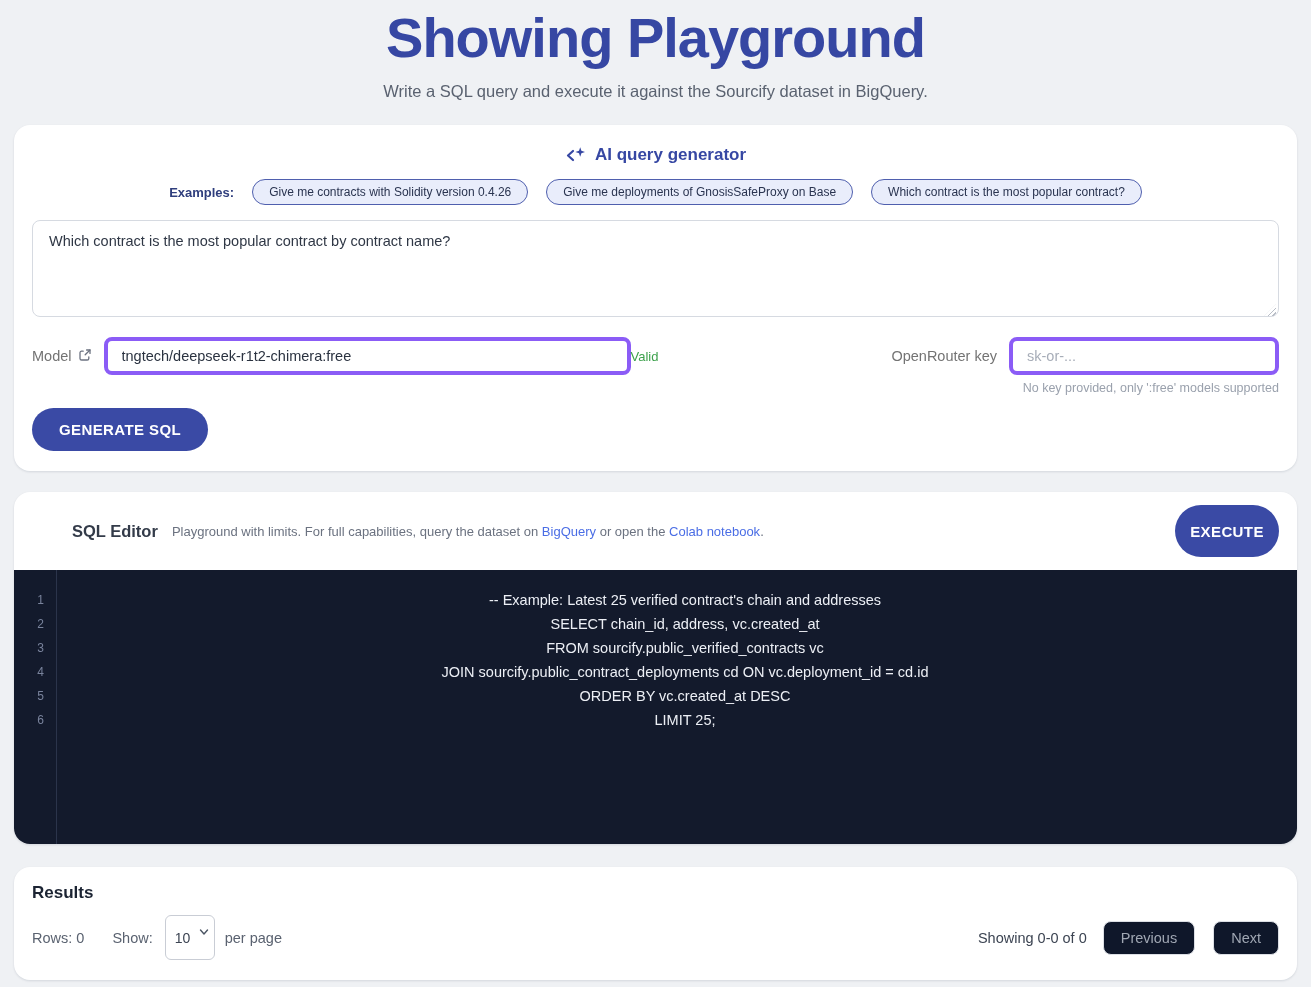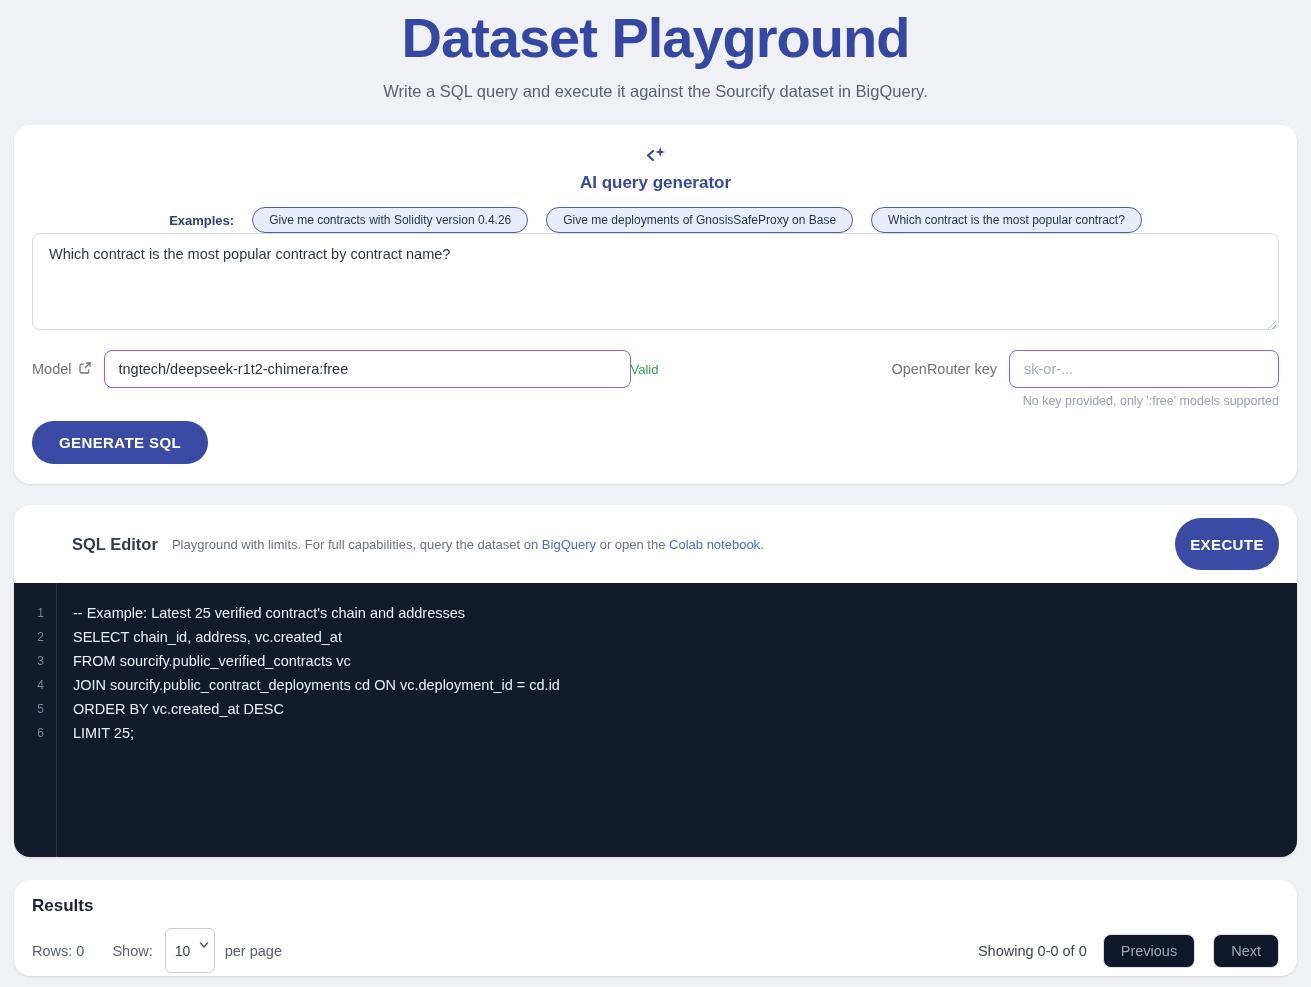--- a/index.html
+++ b/index.html
@@ -32,62 +32,62 @@
   .card {
     background: #ffffff;
     border-radius: 16px;
     margin: 0 14px;
     box-shadow: 0 1px 3px rgba(20,30,60,0.07), 0 1px 2px rgba(20,30,60,0.05);
   }
   .card-gen { margin-top: 24px; padding: 20px 18px; }
 
   .gen-header {
     display: flex; align-items: center; justify-content: center; gap: 8px;
-    color: #3647a3; font-size: 17px; font-weight: 700; flex-direction: column;
+    color: #3647a3; font-size: 17px; font-weight: 700;
   }
   .gen-header svg { display: block; }
 
   .examples-row {
     margin-top: 14px;
     display: flex; align-items: center; justify-content: center; gap: 18px;
   }
   .examples-label { font-size: 13px; font-weight: 700; color: #2f3e7d; }
   .pill {
     border: 1px solid #4f5fae;
     background: #e9edfb;
     color: #2a3450;
     font-size: 12px;
     padding: 5px 16px;
     border-radius: 999px;
     cursor: pointer;
     font-family: "Liberation Sans", sans-serif;
   }
 
-  .prompt-wrap { position: relative; }
+  .prompt-wrap { position: relative; margin-top: 15px; }
   .prompt {
     width: 100%; height: 97px;
     border: 1px solid #d6dae1; border-radius: 8px;
     padding: 12px 16px;
     font-family: "Liberation Sans", sans-serif;
     font-size: 14.5px; color: #2f3745;
     resize: none; outline: none;
     background: #fff;
   }
   .grip {
     position: absolute; right: 3px; bottom: 5px;
     width: 12px; height: 12px;
     background: repeating-linear-gradient(135deg, transparent 0 2px, #b9bec7 2px 3px);
     clip-path: polygon(100% 0, 100% 100%, 0 100%);
     cursor: nwse-resize;
   }
 
   .model-row { margin-top: 16px; display: flex; align-items: center; }
   .field-label { font-size: 14.5px; color: #737373; display: flex; align-items: center; gap: 6px; }
   .text-input {
-    height: 38px; border: 1px solid #8b5cf6; border-radius: 8px;
+    height: 38px; border: 4px solid #8b5cf6; border-radius: 8px;
     padding: 0 14px; font-size: 14.5px; color: #2a3240; outline: none;
     font-family: "Liberation Sans", sans-serif; background: #fff;
   }
   .text-input::placeholder { color: #a7adb8; }
   .model-input { width: 527px; margin-left: 12px; }
   .valid-tag { font-size: 13px; color: #3da14c; }
   .spacer { flex: 1; }
   .key-input { width: 270px; margin-left: 12px; }
 
   .hint-row { margin-top: 6px; text-align: right; font-size: 12.5px; color: #9aa1ad; }
@@ -126,27 +126,27 @@
   }
   .gutter {
     width: 43px; flex: none;
     border-right: 1px solid #2b344b;
     padding-top: 18px;
     text-align: right;
   }
   .gutter .ln {
     font-size: 12px; color: #79839c; line-height: 24px; padding-right: 12px;
   }
-  .code-area { flex: 1; padding: 18px 0 0 16px; cursor: text; }
+  .code-area { flex: 1; padding: 18px 0 0 16px; cursor: text; text-align: center; }
   .code-line {
     font-size: 14.5px; color: #eceff5; line-height: 24px; white-space: pre;
   }
 
   
-  .card-results { margin-top: 23px; padding: 16px 18px 3px; }
+  .card-results { margin-top: 23px; padding: 16px 18px 20px; }
   .results-title { font-size: 17px; font-weight: 700; color: #1c2433; }
   .results-row { margin-top: 12px; display: flex; align-items: center; font-size: 14.5px; color: #5a6270; }
   .rows-label { margin-right: 4px; }
   .show-label { margin-left: 24px; }
   .select-wrap { position: relative; margin-left: 12px; }
   .page-size {
     appearance: none; -webkit-appearance: none;
     width: 50px; height: 45px;
     border: 1px solid #c9cdd5; border-radius: 6px;
     background: #fff; color: #3c4452;
@@ -166,21 +166,21 @@
     font-family: "Liberation Sans", sans-serif;
     padding: 8px 17px; cursor: pointer;
   }
   .pager-btn.next { margin-left: 18px; }
 </style>
 </head>
 <body>
 
 <div class="page">
 
-  <h1 class="hero-title">Dataset Playground</h1>
+  <h1 class="hero-title">Showing Playground</h1>
   <div class="hero-sub">Write a SQL query and execute it against the Sourcify dataset in BigQuery.</div>
 
   <div class="card card-gen">
 
     <div class="gen-header">
       <span>
         <svg width="22" height="20" viewBox="0 0 22 20" fill="none">
           <polyline points="8,6 3,10.5 8,15" stroke="#3647a3" stroke-width="2.2" fill="none" stroke-linecap="round" stroke-linejoin="round"></polyline>
           <path d="M15.2 2.2 L16.4 5.8 L20 7 L16.4 8.2 L15.2 11.8 L14 8.2 L10.4 7 L14 5.8 Z" fill="#3647a3"></path>
         </svg>

